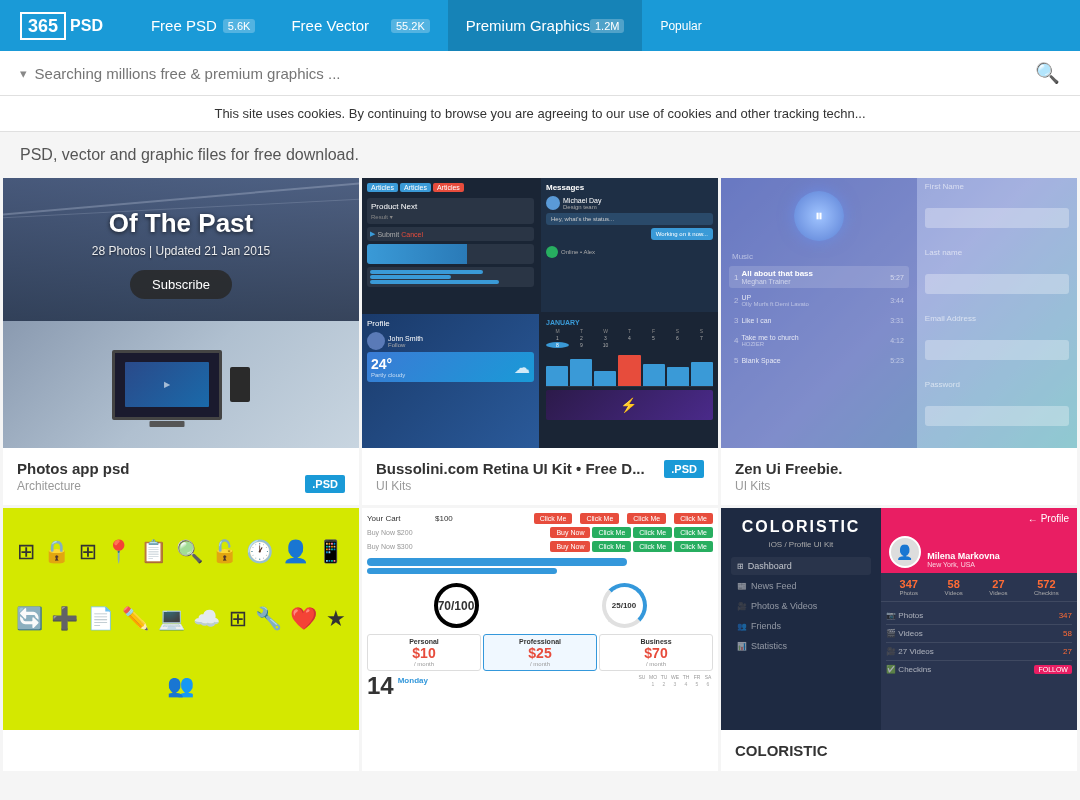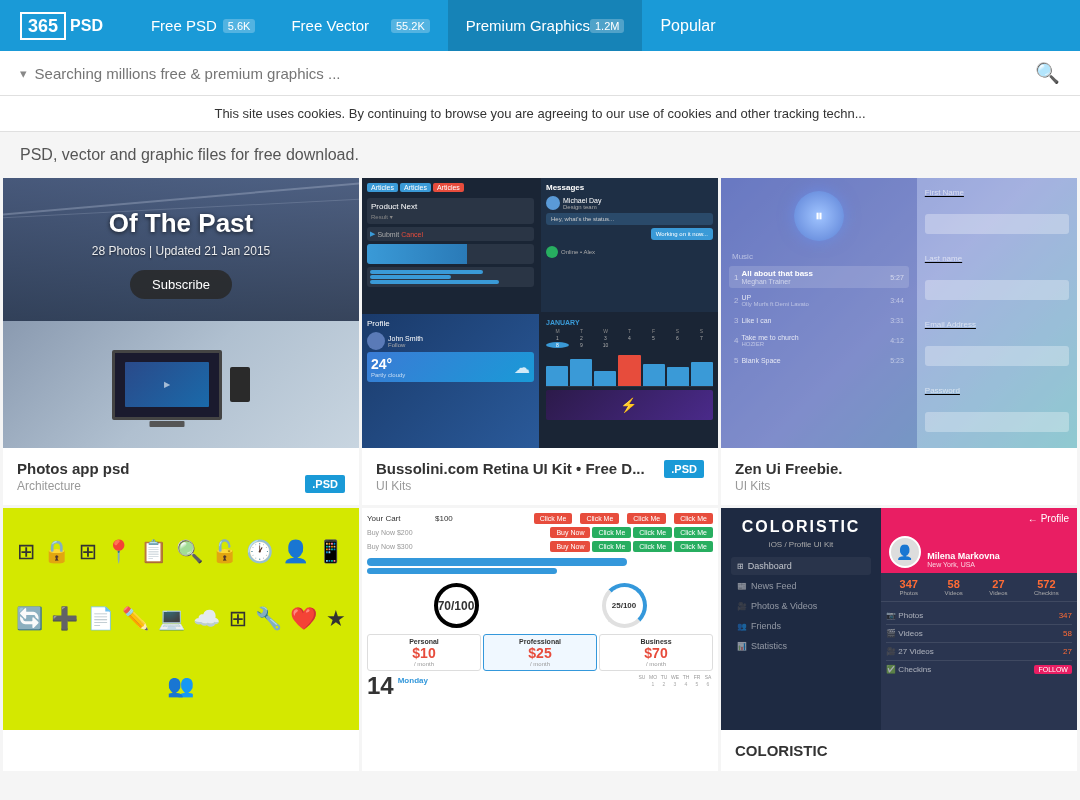--- a/index.html
+++ b/index.html
@@ -21,21 +21,21 @@
       <span style="font-size:11px;background:rgba(255,255,255,0.25);color:white;padding:1px 5px;border-radius:3px;margin-left:6px;">5.6K</span>
     </a>
     <a style="display:flex;align-items:center;color:white;padding:0 18px;height:51px;font-size:15px;text-decoration:none;cursor:pointer;">
       <span>Free Vector</span>
       <span style="font-size:11px;background:rgba(255,255,255,0.25);color:white;padding:1px 5px;border-radius:3px;margin-left:22px;">55.2K</span>
     </a>
     <a style="display:flex;align-items:center;color:white;padding:0 18px;height:51px;font-size:15px;text-decoration:none;cursor:pointer;background:rgba(0,0,0,0.15);">
       <span>Premium Graphics</span>
       <span style="font-size:11px;background:rgba(255,255,255,0.25);color:white;padding:1px 5px;border-radius:3px;">1.2M</span>
     </a>
-    <a style="display:flex;align-items:center;color:white;padding:0 18px;height:51px;font-size:16px;text-decoration:none;cursor:pointer;justify-content:flex-end;">
+    <a style="display:flex;align-items:center;color:white;padding:0 18px;height:51px;font-size:12px;text-decoration:none;cursor:pointer;justify-content:flex-end;">
       <span>Popular</span>
     </a>
   </nav>
 </header>
 
 <div style="background:white;padding:10px 20px;display:flex;align-items:center;border-bottom:1px solid #e0e0e0;">
   <span style="display:flex;align-items:center;color:#888;font-size:13px;cursor:pointer;margin-right:8px;">
     <span>▾</span>
   </span>
   <input type="text" style="flex: 1 1 0%; border: none; outline: none; font-size: 15px; color: #0369a1;" placeholder="Searching millions free &amp; premium graphics ...">
@@ -236,21 +236,21 @@
         </div>
         <div style="display:flex;justify-content:space-between;align-items:center;padding:3px 5px;">
           <div style="display:flex;align-items:center;gap:3px;">
             <span style="font-size:8px;color:rgba(255,255,255,0.5);">5</span>
             <div style="font-size:7px;color:rgba(255,255,255,0.8);">Blank Space</div>
           </div>
           <span style="font-size:7px;color:rgba(255,255,255,0.5);">5:23</span>
         </div>
       </div>
 
-      <div style="background:rgba(180,200,240,0.3);padding:10px 8px;display:flex;flex-direction:column;gap:20px;text-decoration:underline;">
+      <div style="background:rgba(180,200,240,0.3);padding:4px 8px;display:flex;flex-direction:column;gap:20px;">
         <div style="font-size:8px;color:rgba(255,255,255,0.6);">First Name</div>
         <div style="height:20px;background:rgba(255,255,255,0.3);border-radius:3px;margin-top:-3px;"></div>
         <div style="font-size:8px;color:rgba(255,255,255,0.6);">Last name</div>
         <div style="height:20px;background:rgba(255,255,255,0.3);border-radius:3px;margin-top:-3px;"></div>
         <div style="font-size:8px;color:rgba(255,255,255,0.6);">Email Address</div>
         <div style="height:20px;background:rgba(255,255,255,0.3);border-radius:3px;margin-top:-3px;"></div>
         <div style="font-size:8px;color:rgba(255,255,255,0.6);">Password</div>
         <div style="height:20px;background:rgba(255,255,255,0.3);border-radius:3px;margin-top:-3px;"></div>
         <div style="height:24px;background:rgba(255,255,255,0.7);border-radius:3px;display:flex;align-items:center;justify-content:center;font-size:8px;color:#555;margin-top:5px;">Take...</div>
       </div>

